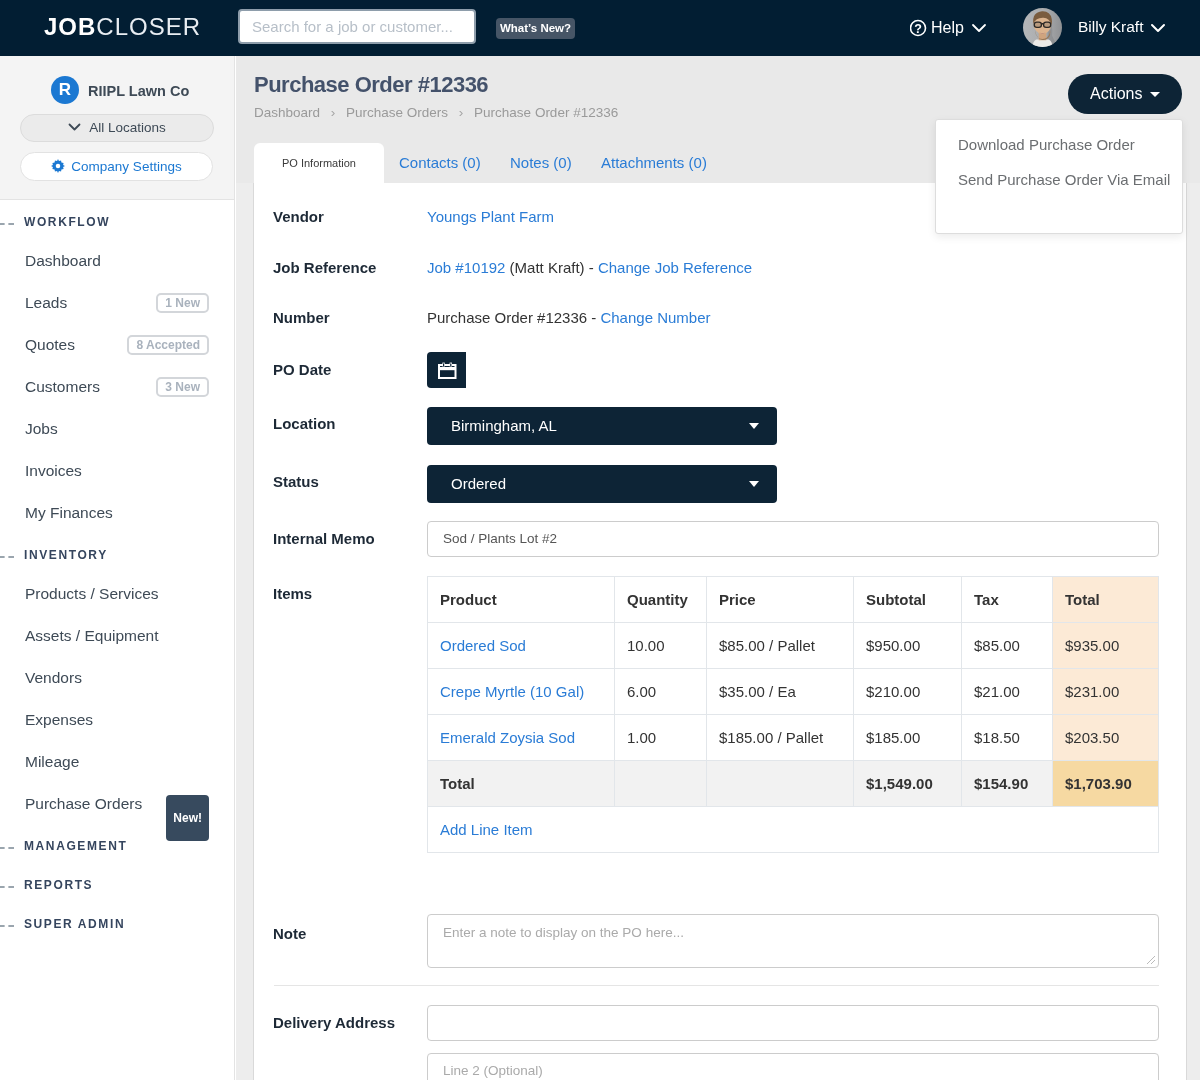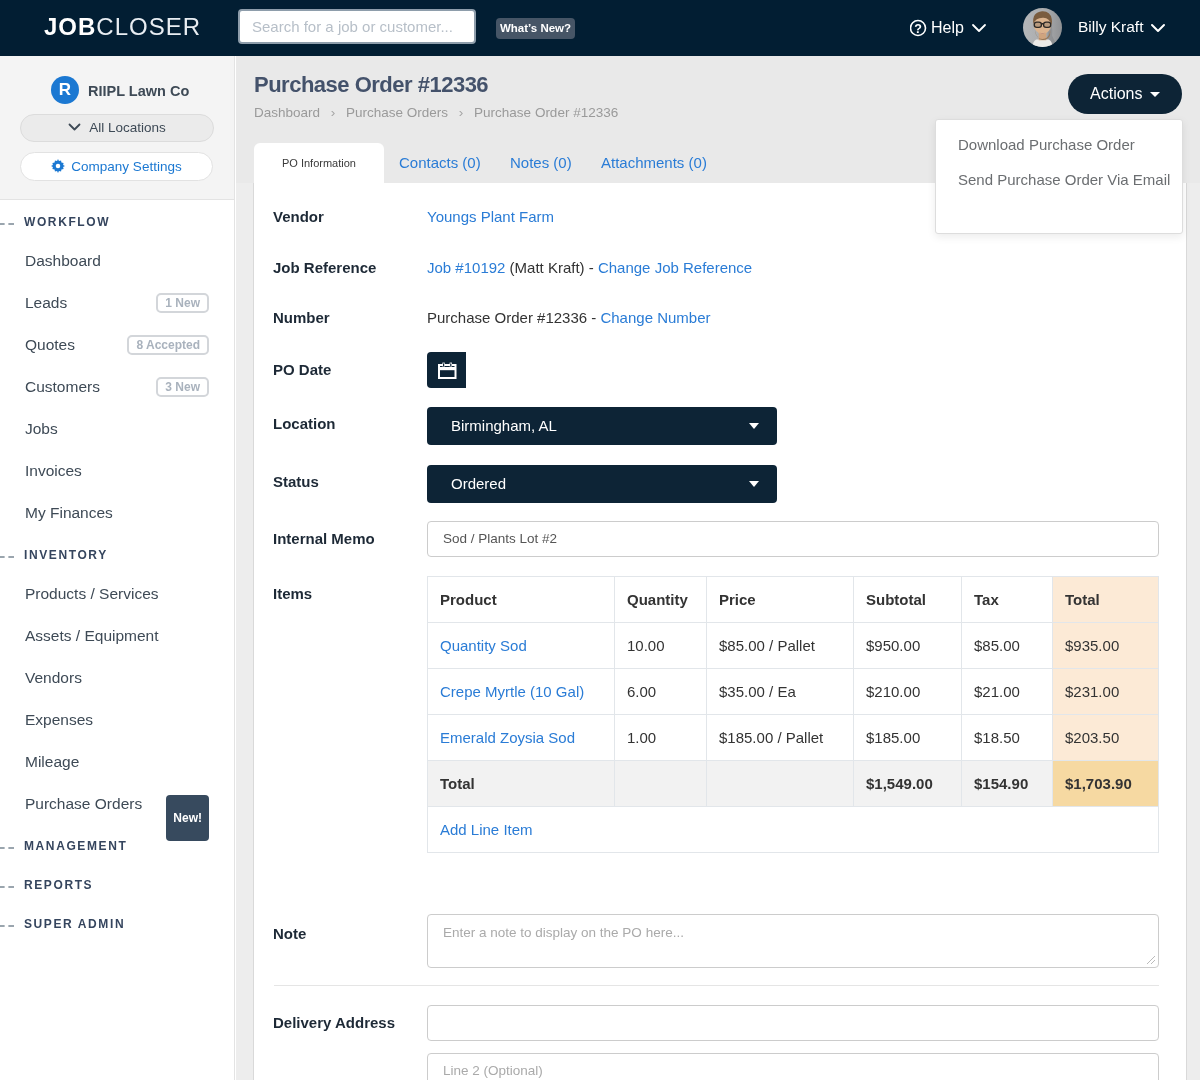--- a/index.html
+++ b/index.html
@@ -213,21 +213,21 @@
     <tbody>
         <tr>
       <th style="width:187px;">Product</th>
           <th style="width:92px;">Quantity</th>
           <th style="width:147px;">Price</th>
       <th style="width:108px;">Subtotal</th>
           <th style="width:91px;">Tax</th>
           <th class="totcol">Total</th>
     </tr>
     <tr>
-          <td><span class="blue">Quantity Sod</span></td>
+          <td><span class="blue">Ordered Sod</span></td>
           <td>10.00</td>
           <td>$85.00 / Pallet</td>
           <td>$950.00</td>
           <td>$85.00</td>
           <td class="totcol">$935.00</td>
         </tr>
     <tr>
           <td><span class="blue">Crepe Myrtle (10 Gal)</span></td>
           <td>6.00</td>
           <td>$35.00 / Ea</td>

